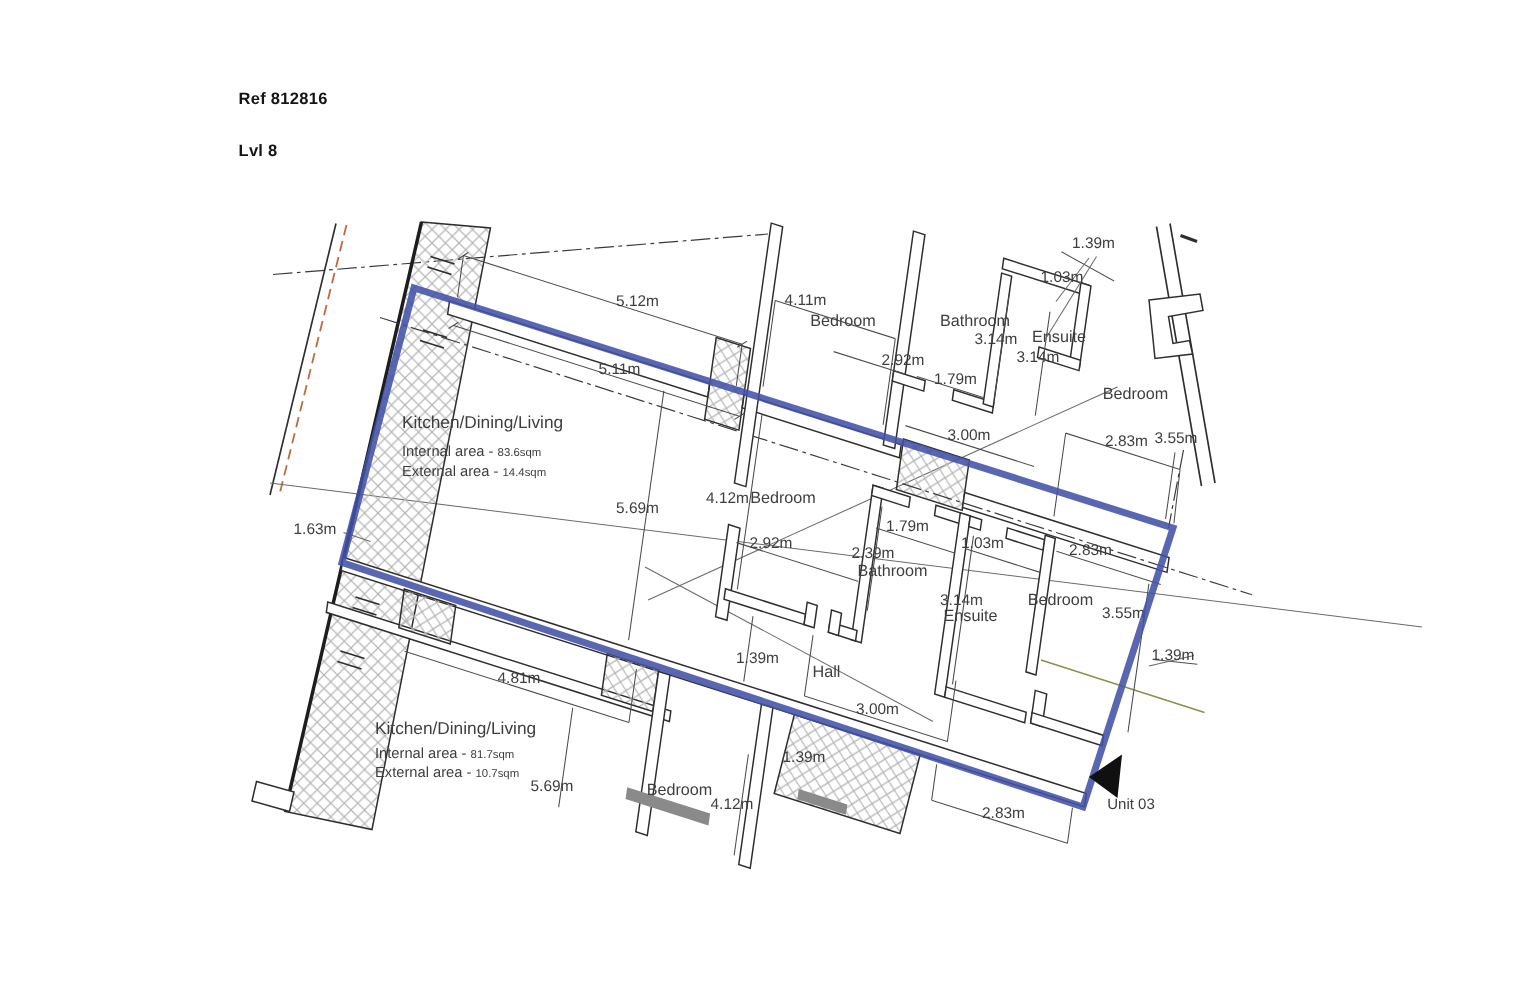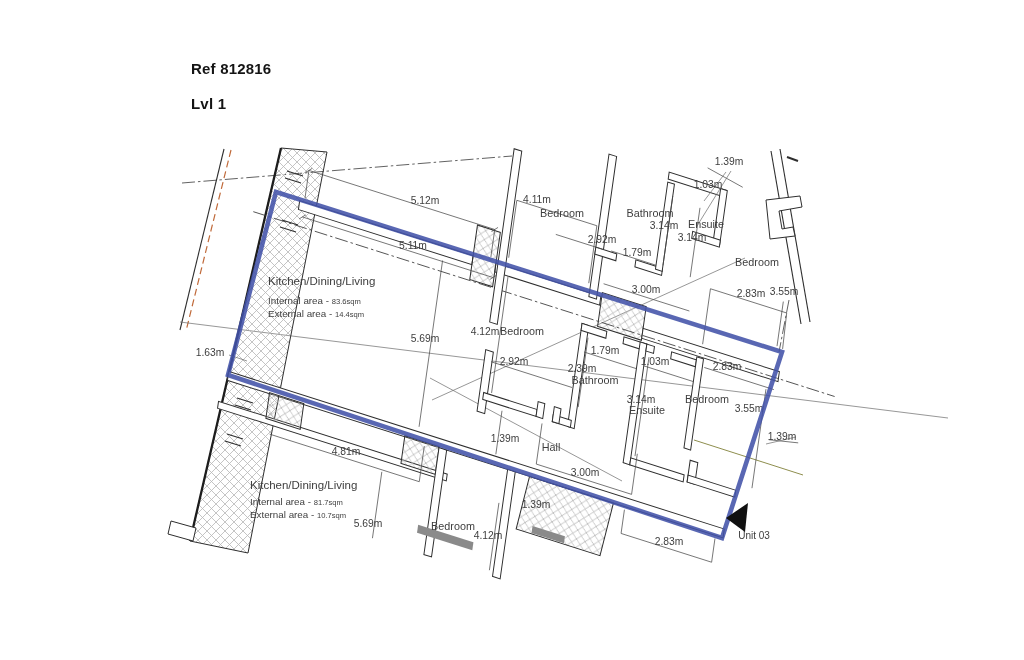--- a/index.html
+++ b/index.html
@@ -1,18 +1,18 @@
 <!DOCTYPE html>
 <html><head>
 <meta charset="utf-8">
 <style>
   html,body{margin:0;padding:0;background:#ffffff;}
   #page{position:relative;width:1024px;height:660px;background:#fff;overflow:hidden;
         font-family:"Liberation Sans",sans-serif;}
-  .hdr{position:absolute;left:191px;font-weight:700;font-size:15px;color:#141414;
+  .hdr{position:absolute;left:159px;font-weight:700;font-size:11px;color:#141414;
        letter-spacing:.2px;}
   #hdr-ref{top:60px;}
   #hdr-lvl{top:95px;}
   svg text{font-family:"Liberation Sans",sans-serif;fill:#3e3e3e;}
   .dim{font-size:10.3px;}
   .room{font-size:10.8px;}
   .roomBig{font-size:11.5px;}
   .areaLabel{font-size:9.8px;}
   .areaVal{font-size:7.6px;}
   .unitl{font-size:10px;}
@@ -24,21 +24,21 @@
   .thin{stroke:#2e2e2e;stroke-width:1.1;fill:none;}
   .thick{stroke:#1d1d1d;stroke-width:2.3;fill:none;}
   .dd{stroke:#3a3a3a;stroke-width:0.8;stroke-dasharray:13 3 2.5 3;fill:none;}
   .bm{stroke:#2e2e2e;stroke-width:1.2;fill:none;}
 </style>
 </head>
 <body>
 
 <div id="page">
   <div class="hdr" id="hdr-ref">Ref 812816</div>
-  <div class="hdr" id="hdr-lvl">Lvl 1</div>
+  <div class="hdr" id="hdr-lvl">Lvl 8</div>
 
   <svg id="plan-svg" width="1024" height="660" viewBox="0 0 1024 660">
     <defs>
       <pattern id="xh" patternUnits="userSpaceOnUse" width="9" height="9">
         <path d="M0,0 L9,9 M9,0 L0,9" stroke="#b6b6b6" stroke-width="0.8" fill="none"></path>
       </pattern>
     </defs>
 
     <g>
       <path class="dd" d="M182,183 L512,156"></path>

